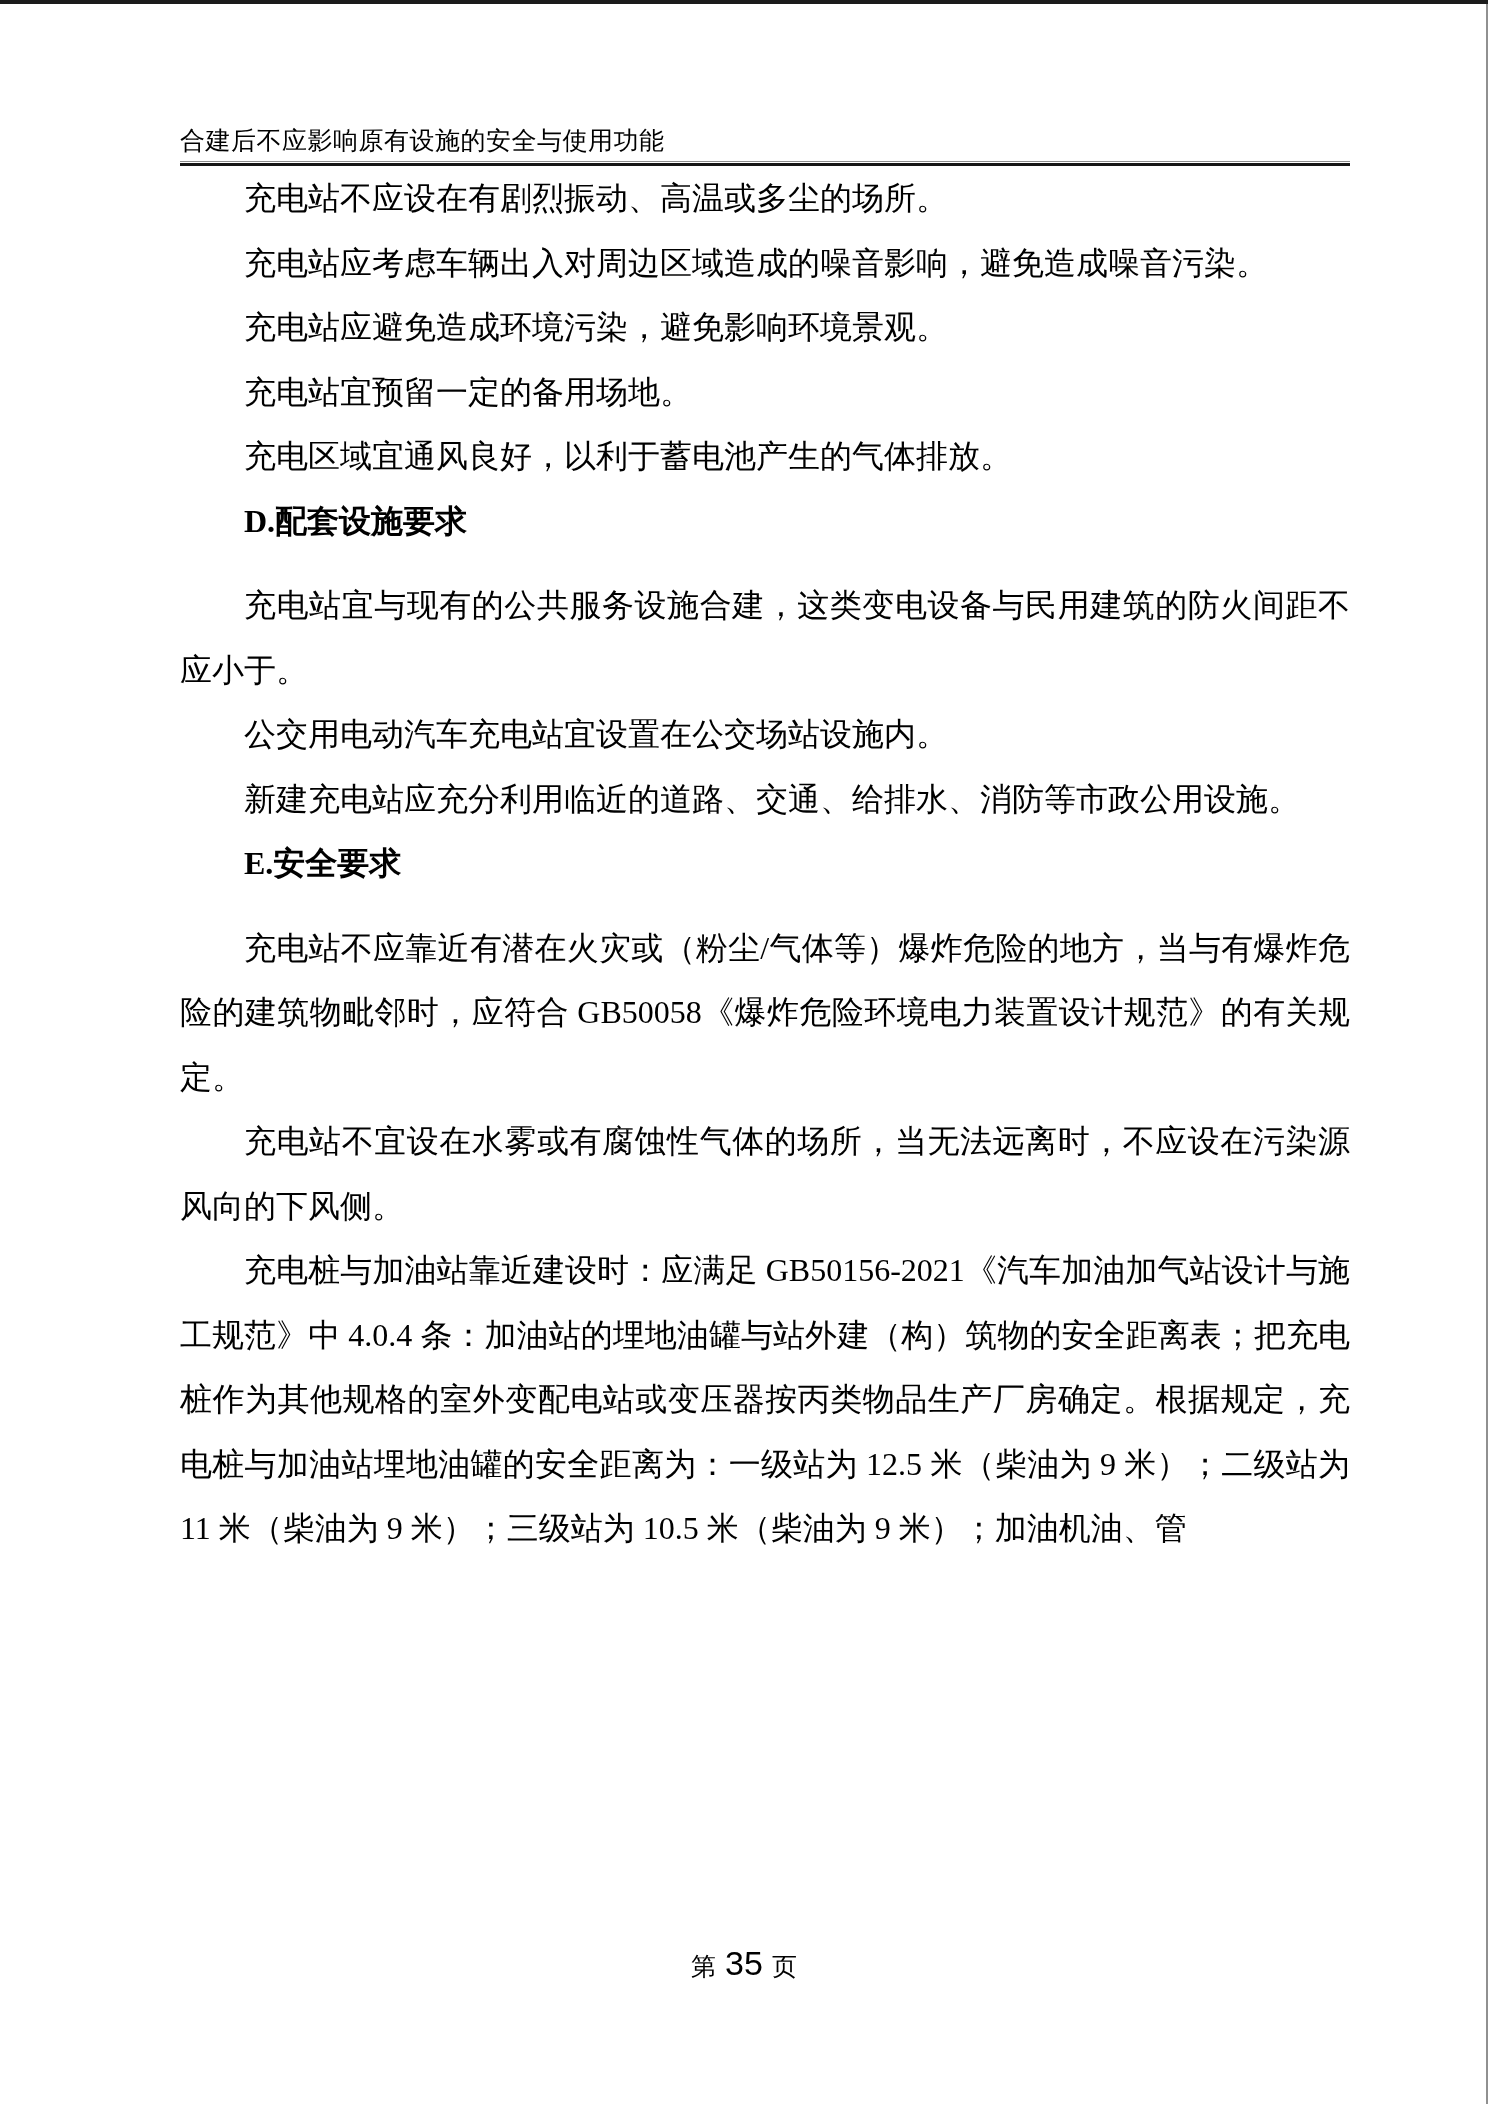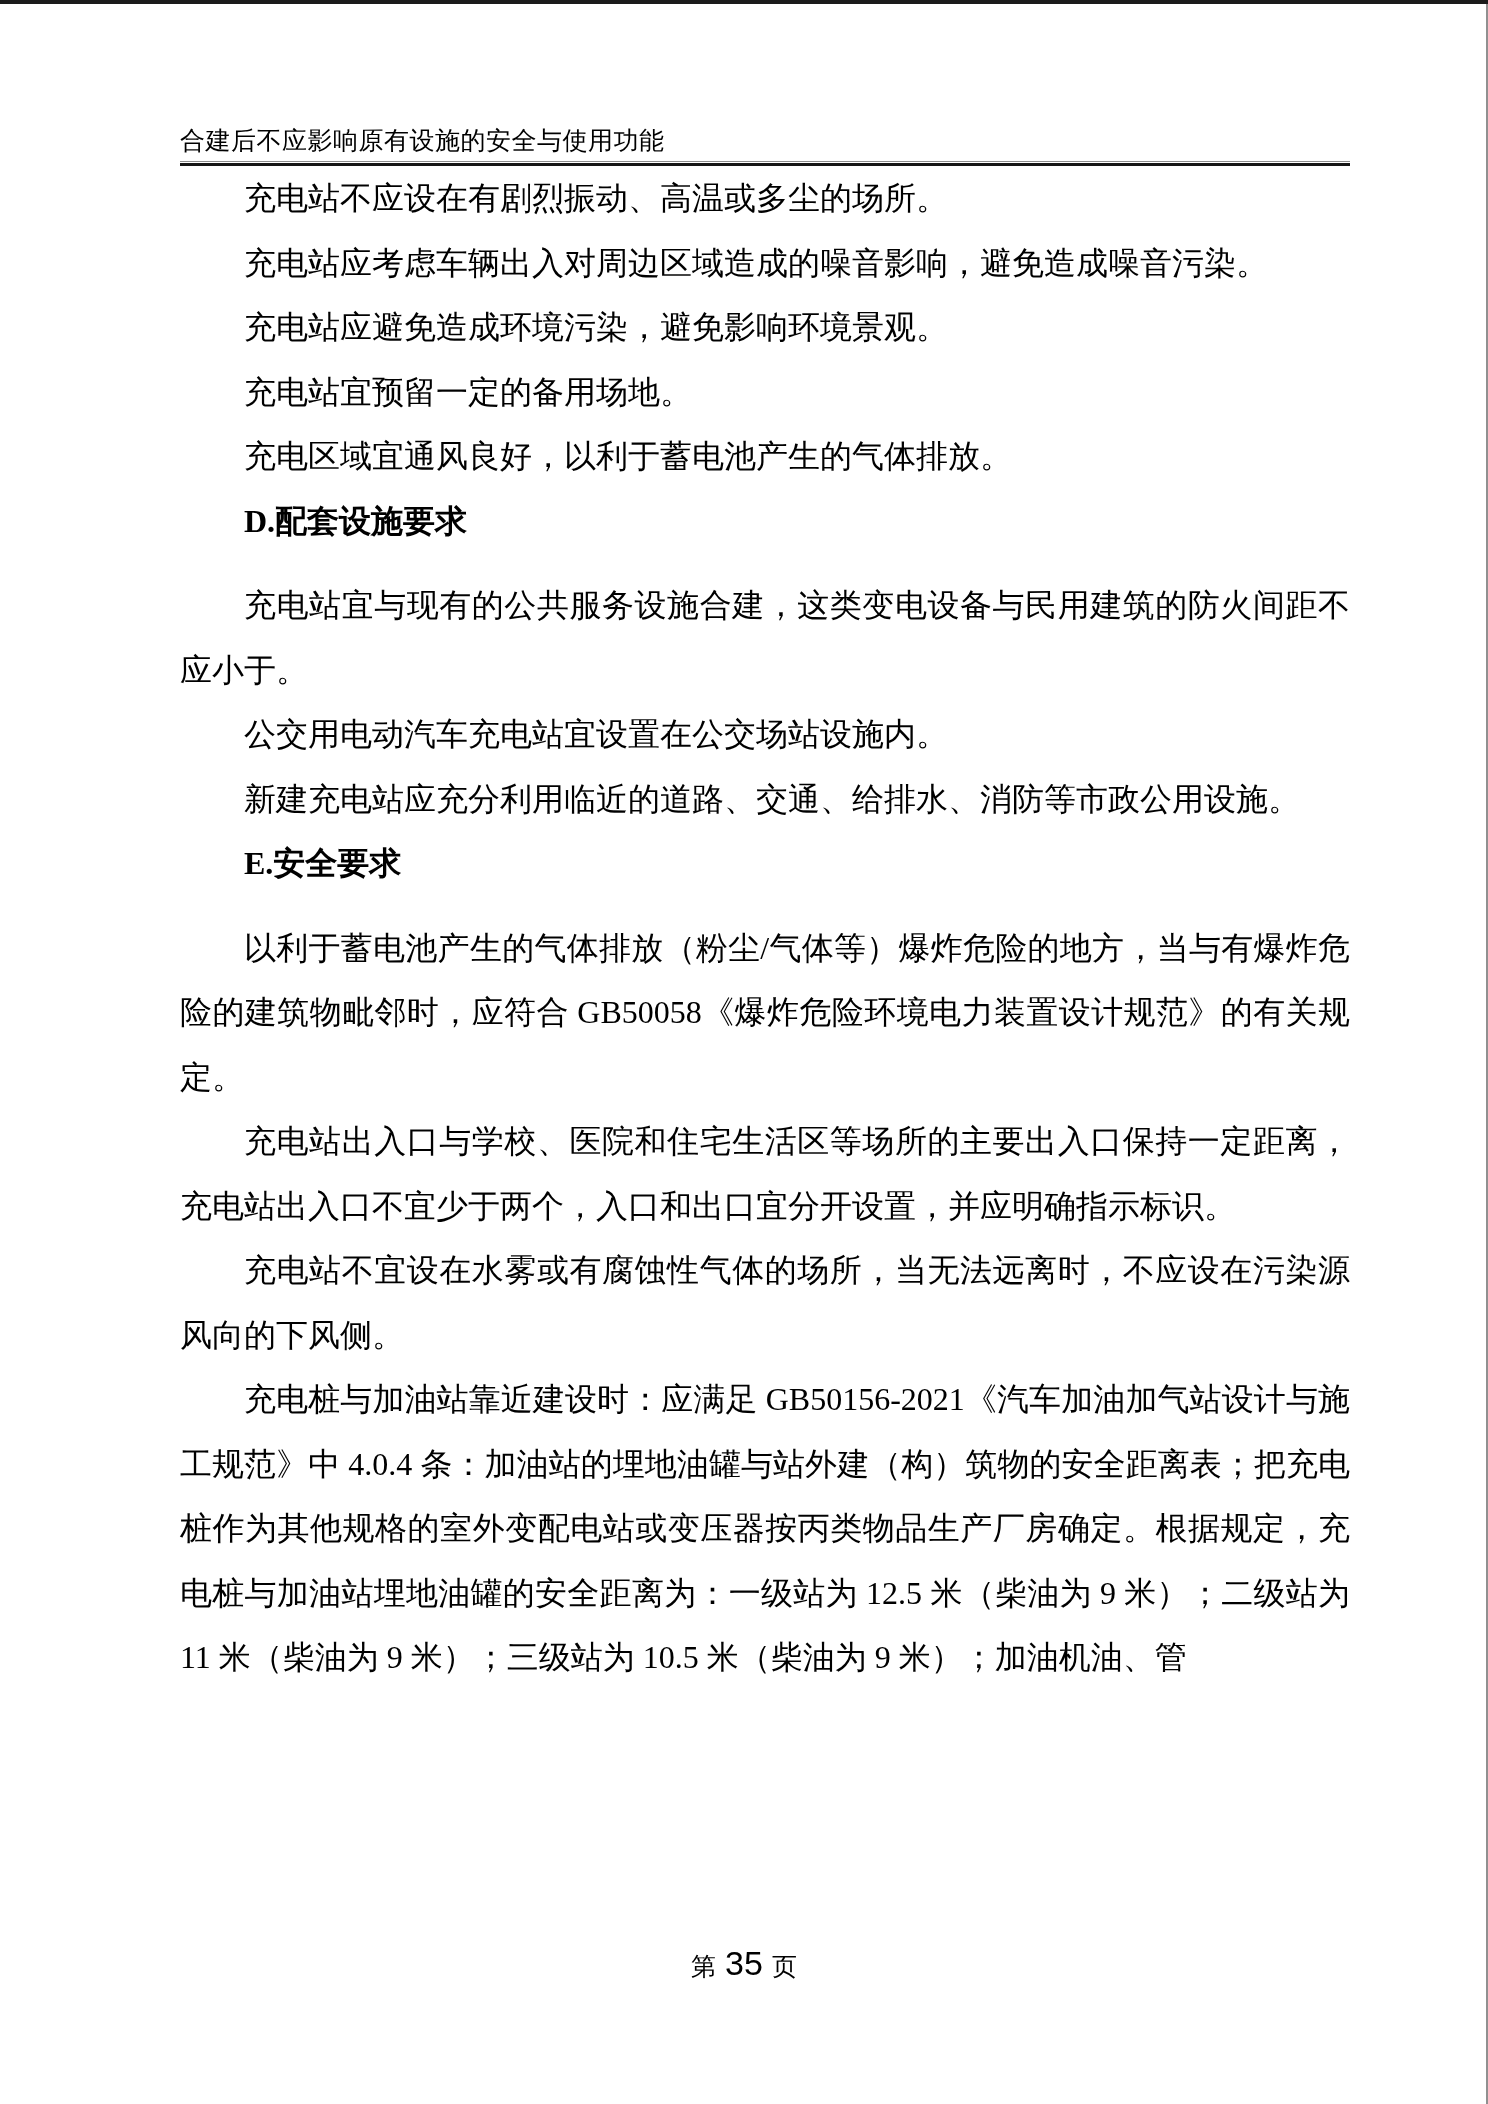--- a/index.html
+++ b/index.html
@@ -86,22 +86,21 @@
     <p>充电站不应设在有剧烈振动、高温或多尘的场所。</p>
     <p>充电站应考虑车辆出入对周边区域造成的噪音影响，避免造成噪音污染。</p>
     <p>充电站应避免造成环境污染，避免影响环境景观。</p>
     <p>充电站宜预留一定的备用场地。</p>
     <p>充电区域宜通风良好，以利于蓄电池产生的气体排放。</p>
     <h3>D.配套设施要求</h3>
     <p>充电站宜与现有的公共服务设施合建，这类变电设备与民用建筑的防火间距不应小于。</p>
     <p>公交用电动汽车充电站宜设置在公交场站设施内。</p>
     <p>新建充电站应充分利用临近的道路、交通、给排水、消防等市政公用设施。</p>
     <h3>E.安全要求</h3>
-    <p>以利于蓄电池产生的气体排放（粉尘/气体等）爆炸危险的地方，当与有爆炸危险的建筑物毗邻时，应符合 GB50058《爆炸危险环境电力装置设计规范》的有关规定。</p>
-    <p>充电站出入口与学校、医院和住宅生活区等场所的主要出入口保持一定距离，充电站出入口不宜少于两个，入口和出口宜分开设置，并应明确指示标识。</p>
+    <p>充电站不应靠近有潜在火灾或（粉尘/气体等）爆炸危险的地方，当与有爆炸危险的建筑物毗邻时，应符合 GB50058《爆炸危险环境电力装置设计规范》的有关规定。</p>
     <p>充电站不宜设在水雾或有腐蚀性气体的场所，当无法远离时，不应设在污染源风向的下风侧。</p>
     <p>充电桩与加油站靠近建设时：应满足 GB50156-2021《汽车加油加气站设计与施工规范》中 4.0.4 条：加油站的埋地油罐与站外建（构）筑物的安全距离表；把充电桩作为其他规格的室外变配电站或变压器按丙类物品生产厂房确定。根据规定，充电桩与加油站埋地油罐的安全距离为：一级站为 12.5 米（柴油为 9 米）；二级站为 11 米（柴油为 9 米）；三级站为 10.5 米（柴油为 9 米）；加油机油、管</p>
   </div>
 
 </div>
 
 <div class="footer">
   <span>第</span><span class="num">35</span><span>页</span>
 </div>
 

